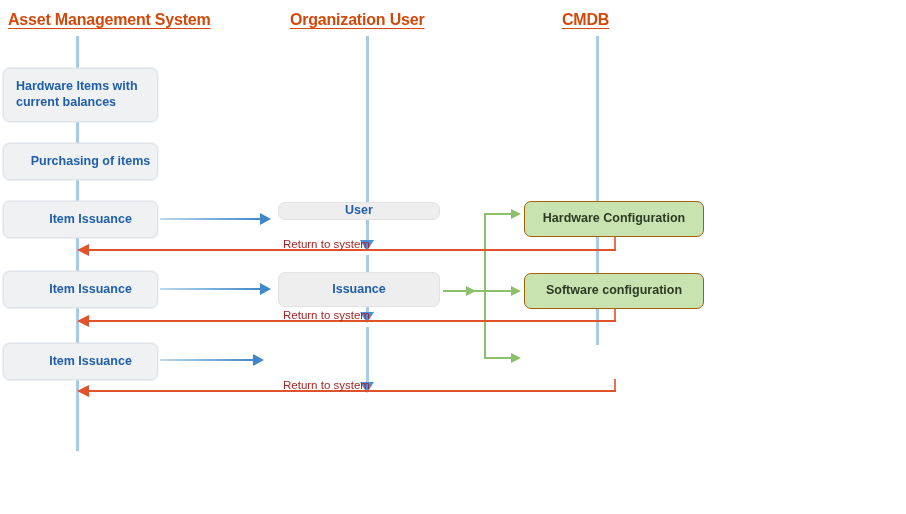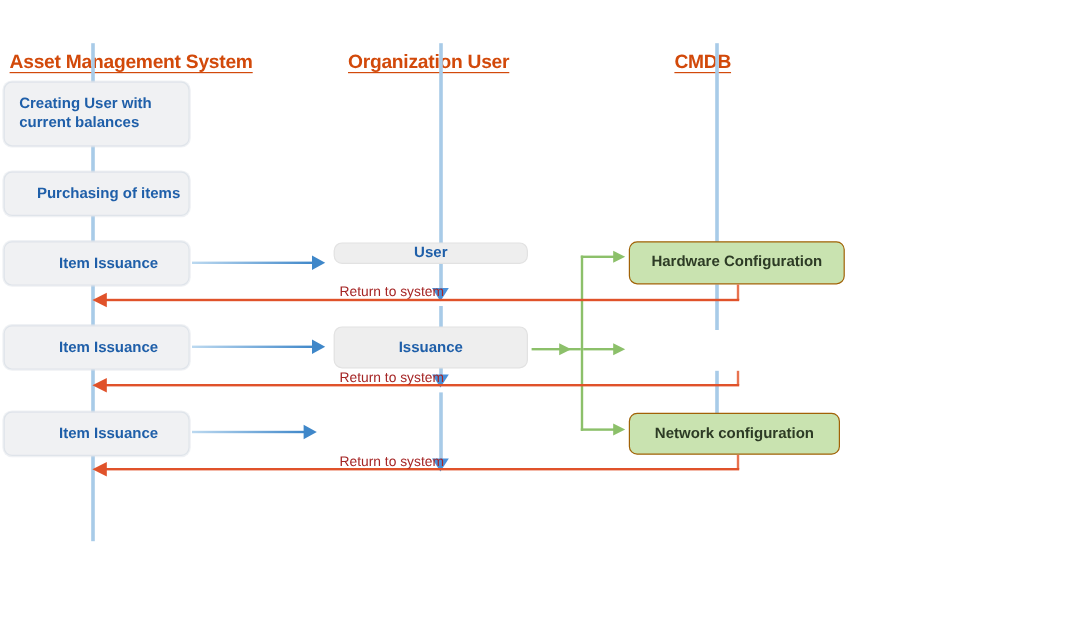--- a/index.html
+++ b/index.html
@@ -14,21 +14,20 @@
   
   .lane-title{
     position:absolute;
     font-weight:bold;
     font-size:16px;
     color:#d2490a;
     text-decoration:underline;
     text-underline-offset:3px;
     white-space:nowrap;
     letter-spacing:-0.2px;
-    margin-top:33px;
   }
 
   
   .lifeline{
     position:absolute;
     width:3px;
     background:#a8cbe8;
   }
 
   
@@ -126,21 +125,21 @@
 
   <div class="lifeline" style="left:76px;top:36px;height:415px;"></div>
   <div class="lifeline" style="left:366px;top:36px;height:205px;"></div>
   <div class="lifeline" style="left:366px;top:255px;height:60px;"></div>
   <div class="lifeline" style="left:366px;top:327px;height:58px;"></div>
   <div class="lifeline" style="left:596px;top:36px;height:166px;"></div>
   <div class="lifeline" style="left:596px;top:237px;height:38px;"></div>
   <div class="lifeline" style="left:596px;top:309px;height:36px;"></div>
 
   <div class="node node-sys left-align" style="left:3px;top:68px;width:155px;height:54px;">
-    <span>Creating User with current balances</span>
+    <span>Hardware Items with current balances</span>
   </div>
 
   <div class="node node-sys" style="left:3px;top:143px;width:155px;height:37px;">
     <span>Purchasing of items</span>
   </div>
 
   <div class="node node-sys" style="left:3px;top:201px;width:155px;height:37px;">
     <span>Item Issuance</span>
   </div>
 
@@ -159,24 +158,24 @@
 
   <div class="node node-actor" style="left:278px;top:272px;width:162px;height:35px;">
     <span>Issuance</span>
   </div>
 
 
   <div class="node node-cfg" style="left:524px;top:201px;width:180px;height:36px;">
     <span>Hardware Configuration</span>
   </div>
 
-
-  <div class="node node-cfg" style="left:524px;top:344px;width:176px;height:35px;">
-    <span>Network configuration</span>
-  </div>
+  <div class="node node-cfg" style="left:524px;top:273px;width:180px;height:36px;">
+    <span>Software configuration</span>
+  </div>
+
 
   <div class="hline blue-shaft" style="left:160px;top:218px;width:102px;"></div>
   <div class="blue-head" style="left:260px;top:213px;"></div>
 
   <div class="hline blue-shaft" style="left:160px;top:288px;width:102px;"></div>
   <div class="blue-head" style="left:260px;top:283px;"></div>
 
   <div class="hline blue-shaft" style="left:160px;top:359px;width:95px;"></div>
   <div class="blue-head" style="left:253px;top:354px;"></div>
 

